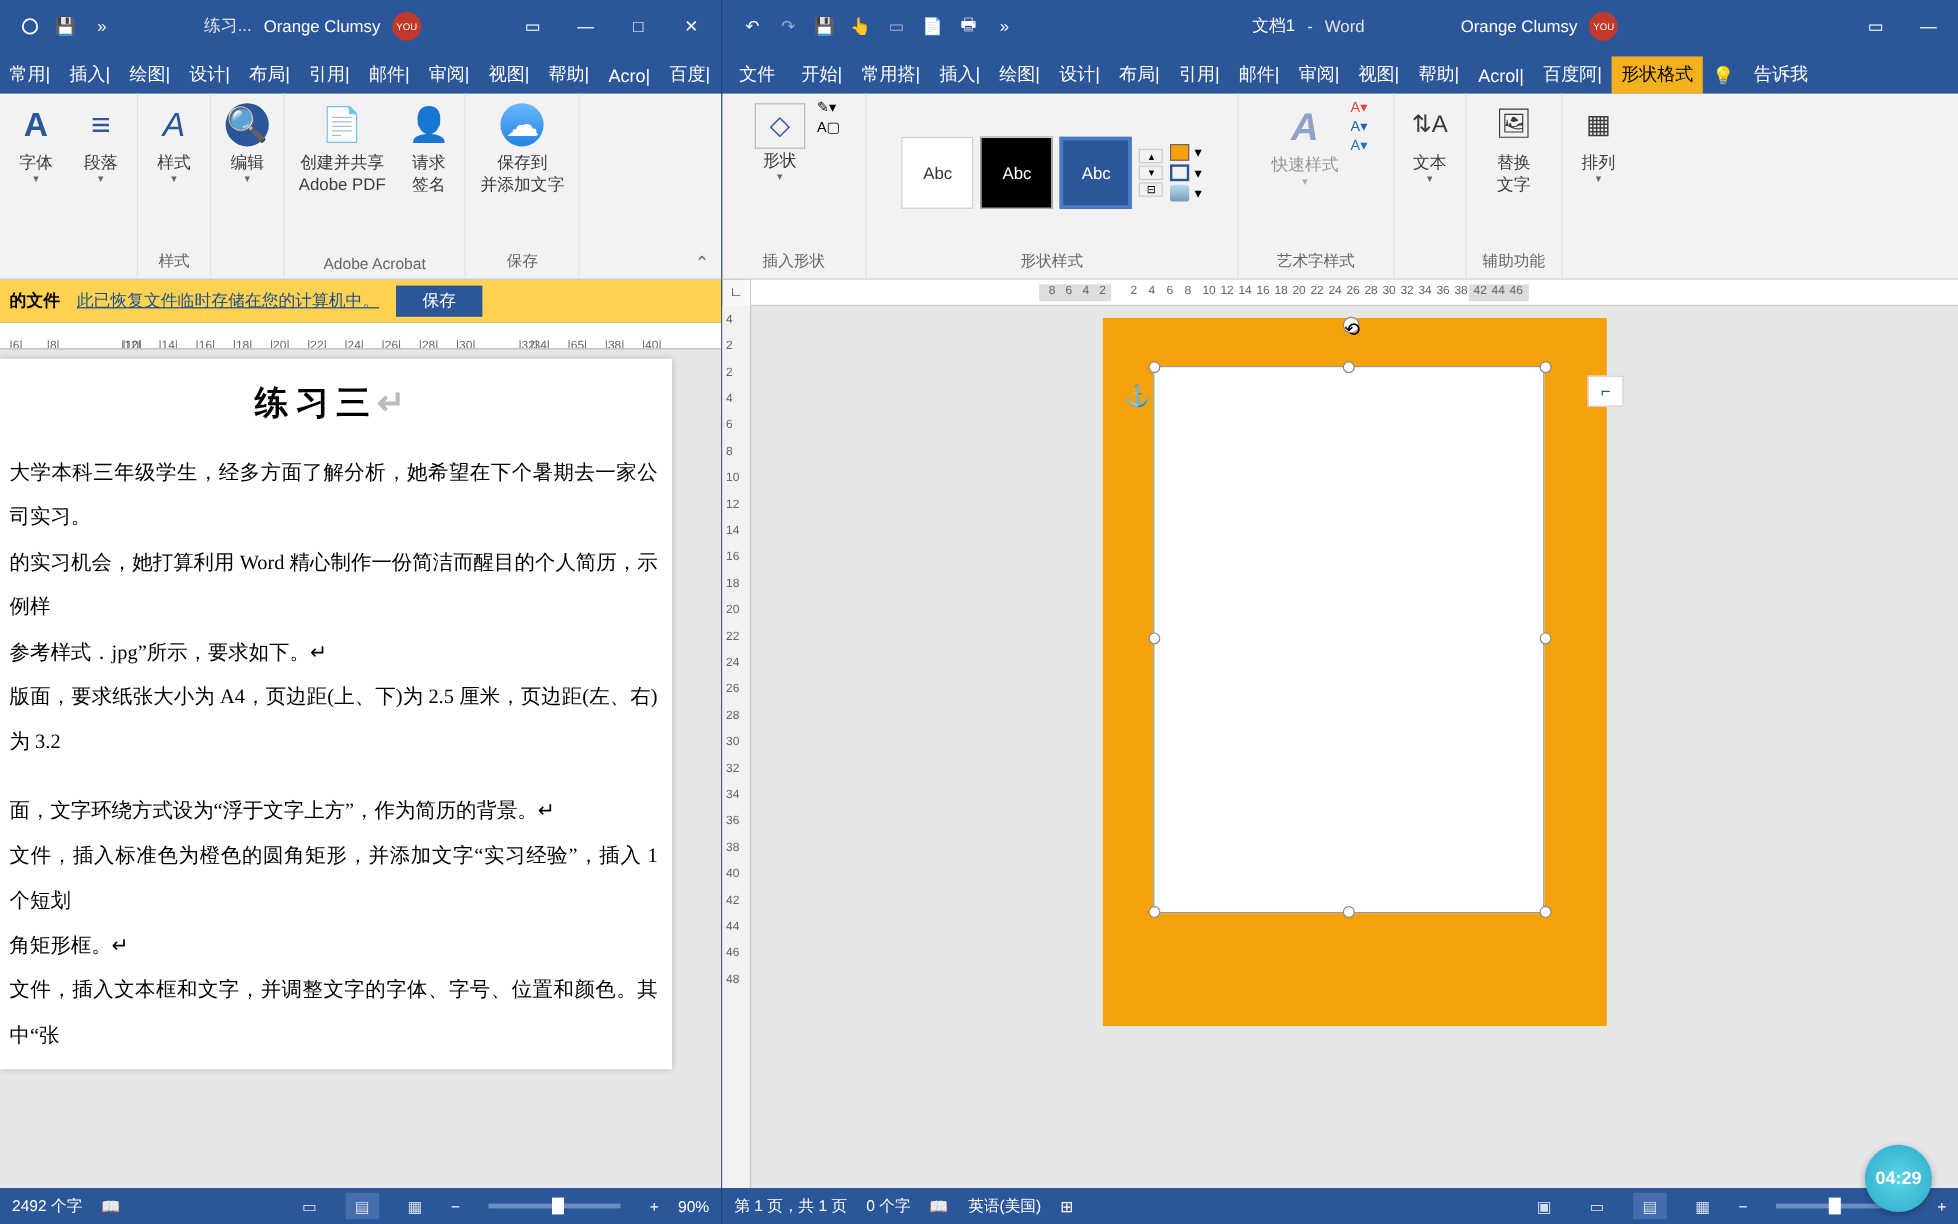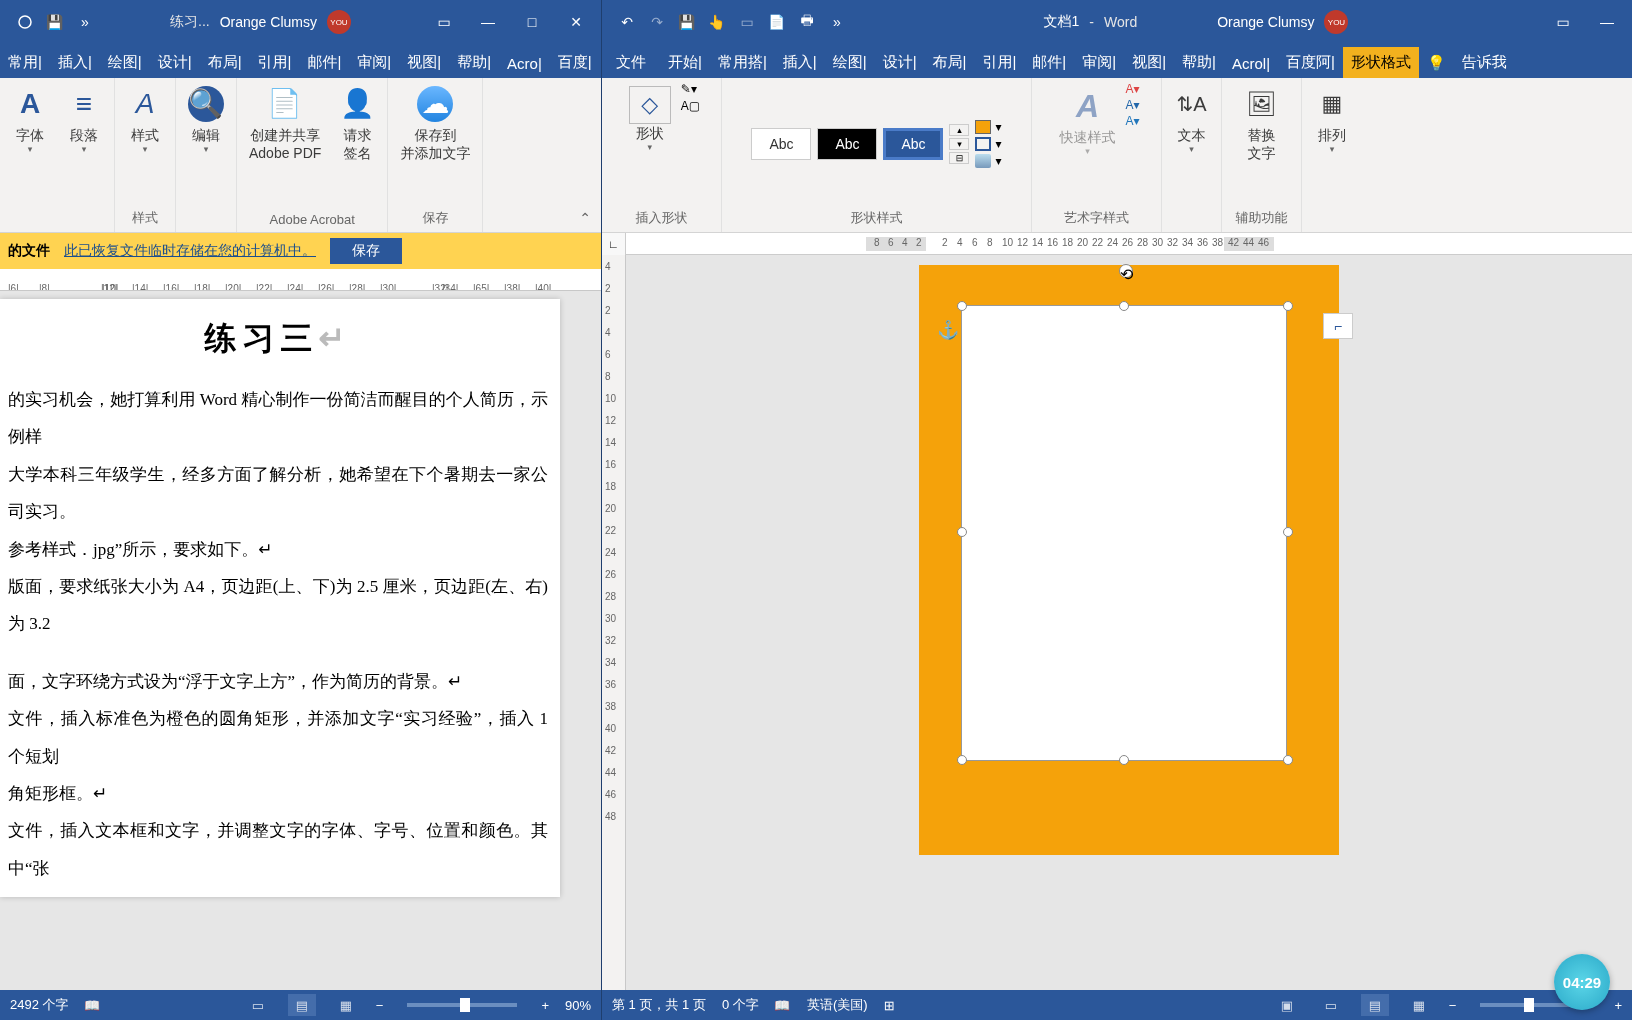--- a/index.html
+++ b/index.html
@@ -48,21 +48,21 @@
 
 .ruler-h { height: 22px; background: #fff; border-bottom: 1px solid #c8c8c8; display: flex; align-items: center; font-size: 10px; color: #666; position: relative; overflow: hidden; }
 .ruler-h .marks { position: absolute; left: 0; right: 0; display: flex; }
 .ruler-h .mark { position: absolute; top: 3px; font-size: 10px; }
 .ruler-v { width: 24px; background: #f3f2f1; border-right: 1px solid #c8c8c8; font-size: 10px; color: #666; position: relative; }
 .ruler-v .vmark { position: absolute; left: 3px; font-size: 10px; }
 
 .doc-area { flex: 1; display: flex; background: #e6e6e6; overflow: hidden; }
 .page { background: #fff; margin: 8px; box-shadow: 0 0 6px rgba(0,0,0,0.2); position: relative; }
 .left-page { width: 560px; padding: 10px 4px 10px 0; margin-left: 0; }
-.left-page h1 { font-size: 32px; font-family: SimSun, serif; text-align: center; letter-spacing: 6px; padding: 8px 0 20px; }
+.left-page h1 { font-size: 28px; font-family: SimSun, serif; text-align: center; letter-spacing: 6px; padding: 8px 0 20px; }
 .left-page p { font-family: SimSun, serif; font-size: 17px; line-height: 2.2; padding: 0 8px; text-align: justify; }
 .left-page .ret { color: #bbb; }
 .doc-scroll { overflow-y: hidden; flex: 1; }
 
 .right-doc { flex: 1; display: flex; background: #e6e6e6; }
 .right-page-wrap { flex: 1; display: flex; justify-content: center; align-items: flex-start; padding-top: 0; overflow: hidden; }
 .right-page { width: 420px; height: 590px; background: #fff; position: relative; margin-top: 10px; }
 .orange-rect { position: absolute; inset: 0; background: #f5a20a; }
 .white-rect { position: absolute; left: 42px; top: 40px; width: 326px; height: 456px; background: #fff; border: 1px solid #999; }
 .sel-handle { position: absolute; width: 10px; height: 10px; background: #fff; border: 1px solid #888; border-radius: 50%; }
@@ -71,21 +71,21 @@
 .layout-opt { position: absolute; right: -14px; top: 48px; width: 30px; height: 26px; background: #fff; border: 1px solid #ccc; display: flex; align-items: center; justify-content: center; font-size: 14px; color: #2b579a; }
 
 .statusbar { height: 30px; background: #2b579a; color: #fff; display: flex; align-items: center; font-size: 13px; padding: 0 10px; gap: 16px; }
 .statusbar .spacer { flex: 1; }
 .statusbar .view-btn { width: 28px; height: 22px; display: flex; align-items: center; justify-content: center; cursor: pointer; opacity: 0.8; }
 .statusbar .view-btn.active { background: #4b73b0; }
 .zoom-slider { width: 110px; height: 4px; background: #6a8ec0; position: relative; margin: 0 8px; }
 .zoom-slider .thumb { position: absolute; width: 10px; height: 14px; background: #fff; top: -5px; }
 
 .style-gallery { display: flex; gap: 6px; align-items: center; }
-.style-swatch { width: 60px; height: 32px; border: 1px solid #ccc; display: flex; align-items: center; justify-content: center; font-size: 14px; cursor: pointer; text-align: right; }
+.style-swatch { width: 60px; height: 60px; border: 1px solid #ccc; display: flex; align-items: center; justify-content: center; font-size: 14px; cursor: pointer; text-align: right; }
 .sw1 { background: #fff; color: #333; }
 .sw2 { background: #000; color: #fff; }
 .sw3 { background: #2b579a; color: #fff; border: 3px solid #4a7bc8; }
 .gallery-more { width: 20px; display: flex; flex-direction: column; gap: 2px; }
 .gallery-more span { height: 12px; border: 1px solid #ccc; font-size: 9px; text-align: center; }
 
 .shape-tools { display: flex; gap: 3px; flex-direction: column; font-size: 12px; }
 .shape-tools div { display: flex; align-items: center; gap: 4px; }
 .mini-ico { width: 16px; height: 14px; display: inline-block; }
 .fill-ico { background: #f5a20a; border: 1px solid #666; }
@@ -245,22 +245,22 @@
         <span class="mark" style="left: 473px;">|65|</span>
         <span class="mark" style="left: 504px;">|38|</span>
         <span class="mark" style="left: 535px;">|40|</span>
       </div>
   </div>
 
   <div class="doc-area">
     <div class="doc-scroll">
       <div class="page left-page">
         <h1><span>练习三</span><span class="ret">↵</span></h1>
+        <p>大学本科三年级学生，经多方面了解分析，她希望在下个暑期去一家公司实习。</p>
         <p>的实习机会，她打算利用 Word 精心制作一份简洁而醒目的个人简历，示例样</p>
-        <p>大学本科三年级学生，经多方面了解分析，她希望在下个暑期去一家公司实习。</p>
         <p>参考样式．jpg”所示，要求如下。↵</p>
         <p>版面，要求纸张大小为 A4，页边距(上、下)为 2.5 厘米，页边距(左、右)为 3.2</p>
         <p style="height:20px"></p>
         <p>面，文字环绕方式设为“浮于文字上方”，作为简历的背景。↵</p>
         <p>文件，插入标准色为橙色的圆角矩形，并添加文字“实习经验”，插入 1 个短划</p>
         <p>角矩形框。↵</p>
         <p>文件，插入文本框和文字，并调整文字的字体、字号、位置和颜色。其中“张</p>
 
       </div>
     </div>

